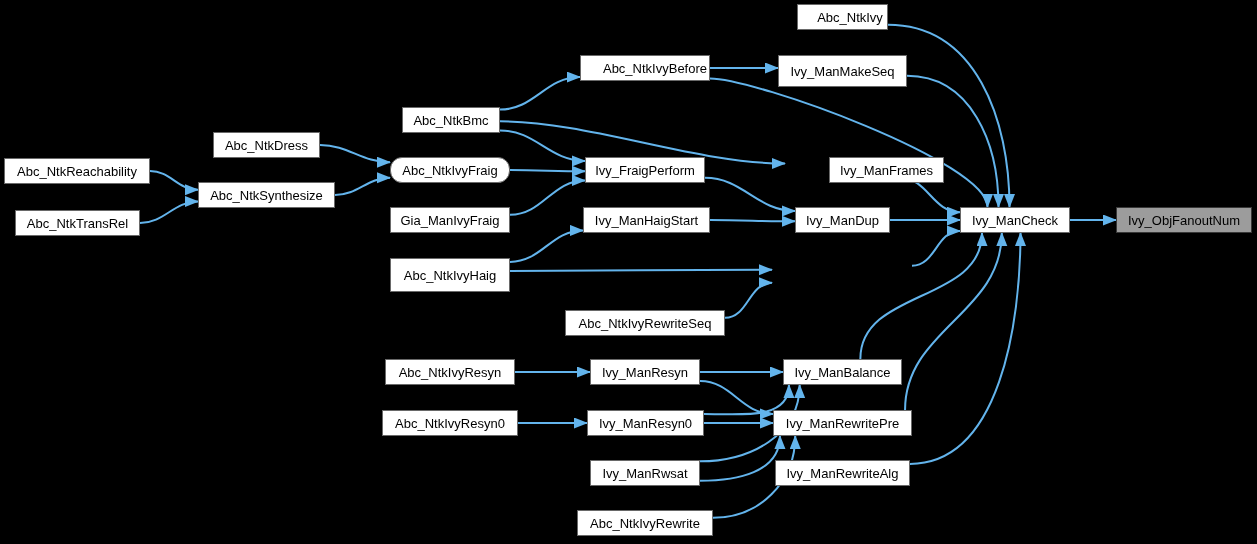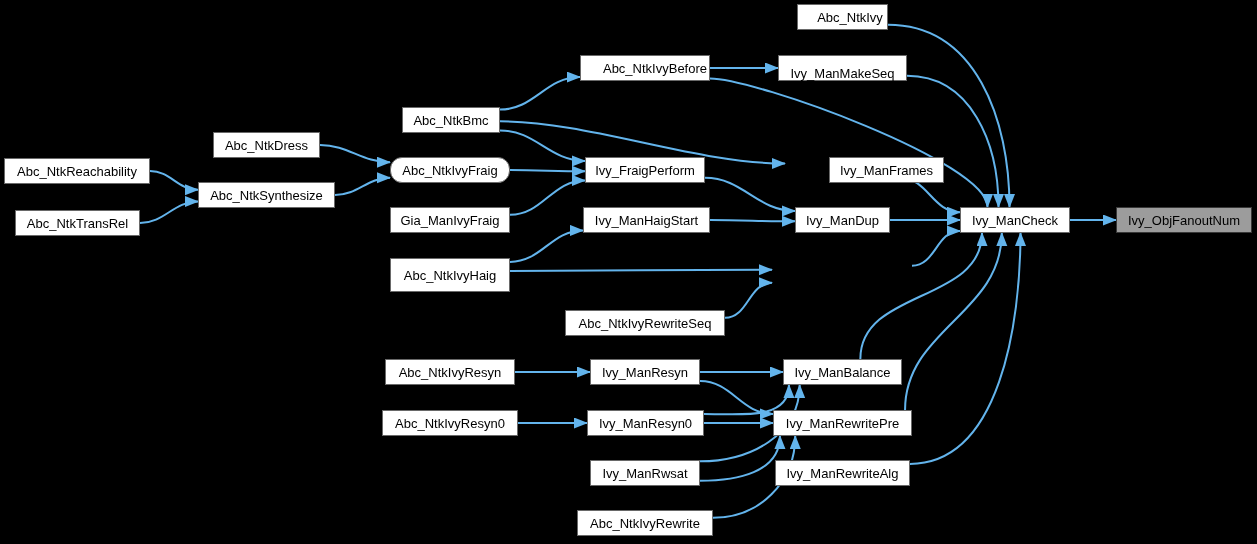--- a/index.html
+++ b/index.html
@@ -151,21 +151,21 @@
       </div>
       <div class="node" style="left: 577px; top: 510px; width: 136px; height: 26px; background: rgb(255, 255, 255); border-color: rgb(105, 105, 105);">
         <span>Abc_NtkIvyRewrite</span>
       </div>
       <div class="node" style="left: 590px; top: 460px; width: 110px; height: 26px; background: rgb(255, 255, 255); border-color: rgb(105, 105, 105);">
         <span>Ivy_ManRwsat</span>
       </div>
       <div class="node" style="left: 797px; top: 4px; width: 91px; height: 26px; background: rgb(255, 255, 255); border-color: rgb(105, 105, 105); padding-left: 15px;">
         <span>Abc_NtkIvy</span>
       </div>
-      <div class="node" style="left: 778px; top: 55px; width: 129px; height: 26px; background: rgb(255, 255, 255); border-color: rgb(105, 105, 105); align-items: flex-end;">
+      <div class="node" style="left: 778px; top: 55px; width: 129px; height: 32px; background: rgb(255, 255, 255); border-color: rgb(105, 105, 105);">
         <span>Ivy_ManMakeSeq</span>
       </div>
       <div class="node" style="left: 785px; top: 157px; width: 115px; height: 26px; background: rgb(255, 255, 255); border-color: rgb(105, 105, 105); margin-left: 44px;">
         <span>Ivy_ManFrames</span>
       </div>
       <div class="node" style="left: 795px; top: 207px; width: 95px; height: 26px; background: rgb(255, 255, 255); border-color: rgb(105, 105, 105);">
         <span>Ivy_ManDup</span>
       </div>
       <div class="node" style="left: 783px; top: 359px; width: 119px; height: 26px; background: rgb(255, 255, 255); border-color: rgb(105, 105, 105);">
         <span>Ivy_ManBalance</span>

